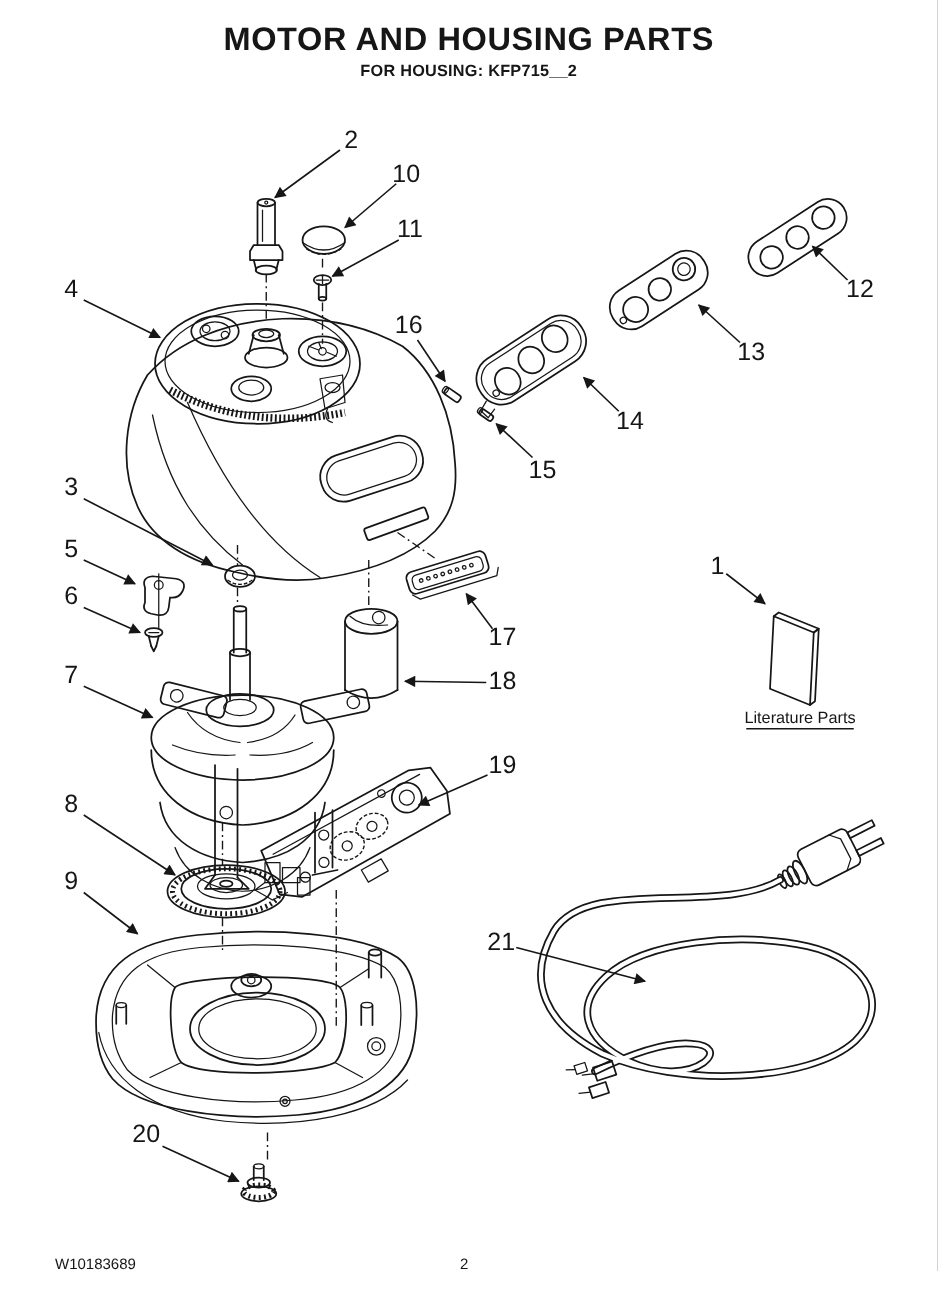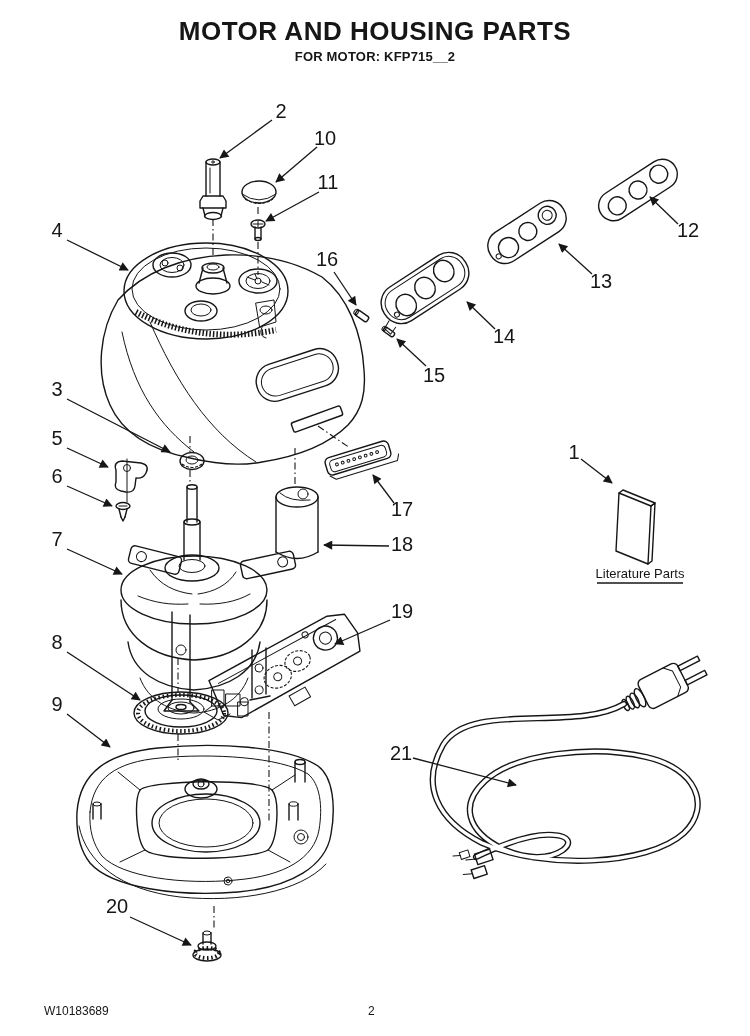--- a/index.html
+++ b/index.html
@@ -28,21 +28,21 @@
   .cordW { fill:none; stroke:var(--paper,#fff); stroke-width:3.4; stroke-linecap:round; }
   .cordB { fill:none; stroke:var(--ink,#161616); stroke-width:6.2; stroke-linecap:round; }
 </style>
 </head>
 <body>
 
 <div class="page">
 
   <div class="hdr">
     <h1>MOTOR AND HOUSING PARTS</h1>
-    <h2>FOR MOTOR: KFP715__2</h2>
+    <h2>FOR HOUSING: KFP715__2</h2>
   </div>
 
   <svg class="diagram" width="750" height="1036" viewBox="0 0 750 1036" xmlns="http://www.w3.org/2000/svg">
     <defs>
       <marker id="ah" viewBox="0 0 10 10" refX="9" refY="5" markerWidth="9" markerHeight="7" orient="auto">
         <path d="M0,0 L10,5 L0,10 Z" fill="#161616"></path>
       </marker>
     </defs>
 
     <g>

